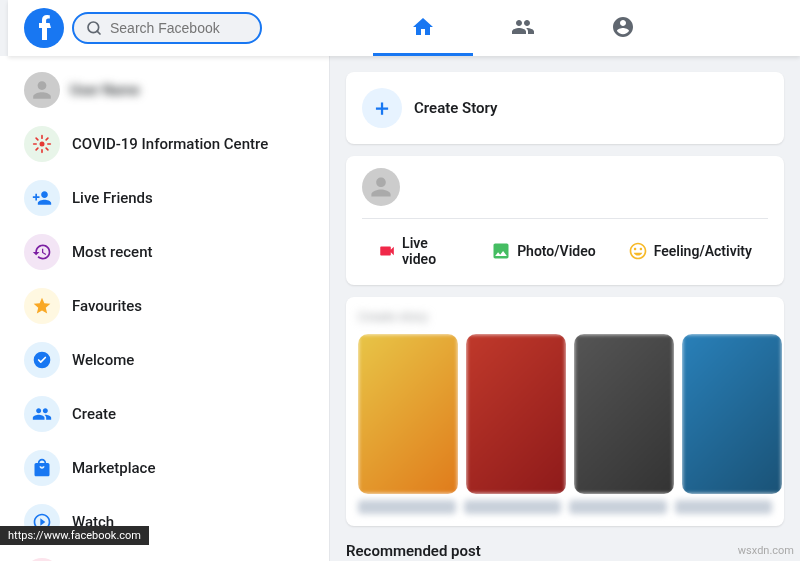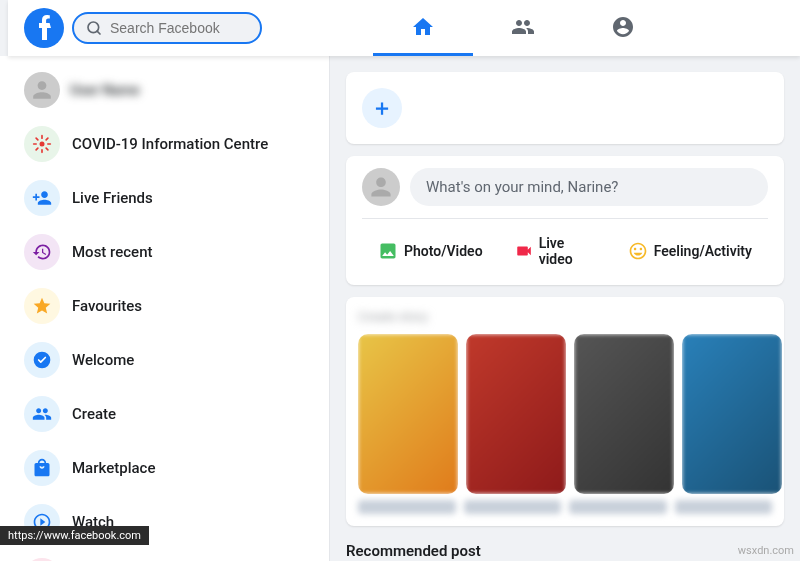--- a/index.html
+++ b/index.html
@@ -472,49 +472,49 @@
 
     </div>
 
   </aside>
 
   <main class="main-content">
 
     <div class="create-story-card">
       <div class="story-plus">＋</div>
       <div class="story-text">
+        <h4>Create Story</h4>
       </div>
     </div>
 
     <div class="post-box">
       <div class="post-input-row">
         <div class="post-avatar">
           <svg width="24" height="24" viewBox="0 0 24 24" fill="#aaa">
             <path d="M12 12c2.7 0 4.8-2.1 4.8-4.8S14.7 2.4 12 2.4 7.2 4.5 7.2 7.2 9.3 12 12 12zm0 2.4c-3.2 0-9.6 1.6-9.6 4.8v2.4h19.2v-2.4c0-3.2-6.4-4.8-9.6-4.8z"></path>
           </svg>
         </div>
-        <div class="post-input-fake">What's on your mind, Narine?</div>
       </div>
       <div class="post-actions">
+
+        <div class="post-action-btn">
+          <svg width="20" height="20" viewBox="0 0 24 24" fill="#f02849">
+            <path d="M17 10.5V7c0-.55-.45-1-1-1H4c-.55 0-1 .45-1 1v10c0 .55.45 1 1 1h12c.55 0 1-.45 1-1v-3.5l4 4v-11l-4 4z"></path>
+          </svg>
+          <span>Live video</span>
+        </div>
 
         <div class="post-action-btn">
           <svg width="20" height="20" viewBox="0 0 24 24" fill="#45bd62">
             <path d="M21 19V5c0-1.1-.9-2-2-2H5c-1.1 0-2 .9-2 2v14c0 1.1.9 2 2 2h14c1.1 0 2-.9 2-2zM8.5 13.5l2.5 3.01L14.5 12l4.5 6H5l3.5-4.5z"></path>
           </svg>
           <span>Photo/Video</span>
         </div>
 
         <div class="post-action-btn">
-          <svg width="20" height="20" viewBox="0 0 24 24" fill="#f02849">
-            <path d="M17 10.5V7c0-.55-.45-1-1-1H4c-.55 0-1 .45-1 1v10c0 .55.45 1 1 1h12c.55 0 1-.45 1-1v-3.5l4 4v-11l-4 4z"></path>
-          </svg>
-          <span>Live video</span>
-        </div>
-
-        <div class="post-action-btn">
           <svg width="20" height="20" viewBox="0 0 24 24" fill="#f7b928">
             <path d="M11.99 2C6.47 2 2 6.48 2 12s4.47 10 9.99 10C17.52 22 22 17.52 22 12S17.52 2 11.99 2zM12 20c-4.42 0-8-3.58-8-8s3.58-8 8-8 8 3.58 8 8-3.58 8-8 8zm3.5-9c.83 0 1.5-.67 1.5-1.5S16.33 8 15.5 8 14 8.67 14 9.5s.67 1.5 1.5 1.5zm-7 0c.83 0 1.5-.67 1.5-1.5S9.33 8 8.5 8 7 8.67 7 9.5 7.67 11 8.5 11zm3.5 6.5c2.33 0 4.31-1.46 5.11-3.5H6.89c.8 2.04 2.78 3.5 5.11 3.5z"></path>
           </svg>
           <span>Feeling/Activity</span>
         </div>
       </div>
     </div>
 
     <div class="stories-section">
       <div class="stories-title">Create story</div>

